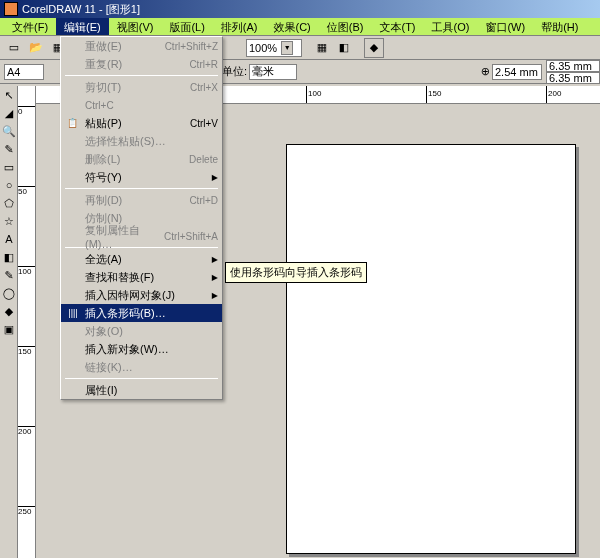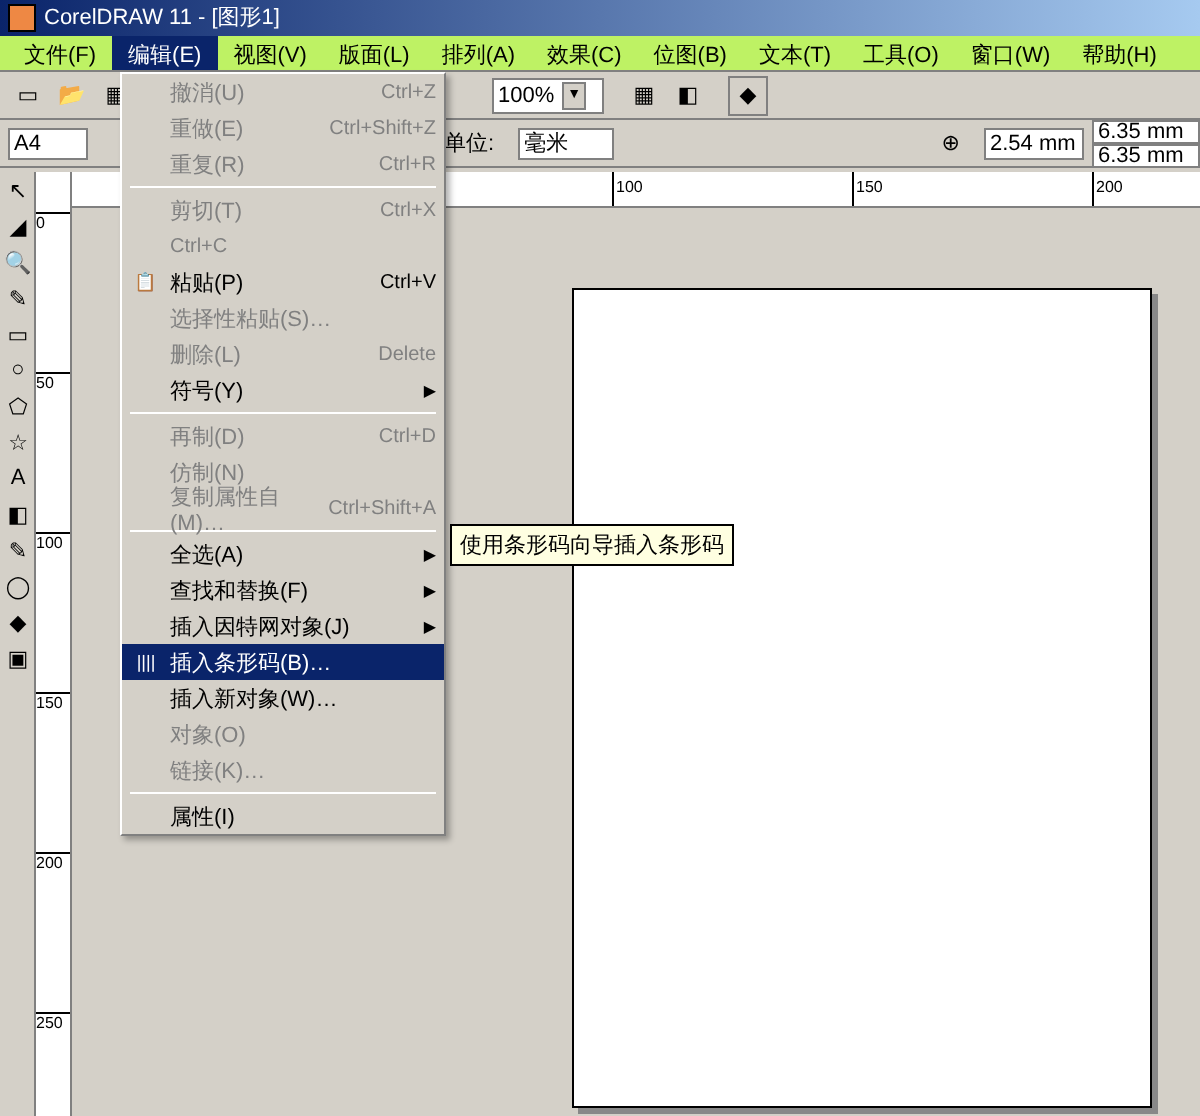--- a/index.html
+++ b/index.html
@@ -8,21 +8,21 @@
 .title-bar .icon{width:14px;height:14px;background:#e84;margin-right:4px;border:1px solid #000}
 .menubar{background:#bef264;height:18px;display:flex;padding-left:4px;border-bottom:1px solid #808080}
 .menubar span{padding:2px 8px;cursor:default}
 .menubar span.open{background:#0a246a;color:#fff}
 .toolbar{height:24px;background:#d4d0c8;border-bottom:1px solid #808080;display:flex;align-items:center;padding-left:4px;gap:2px}
 .toolbar .tb-btn{width:20px;height:20px;border:1px solid #d4d0c8;display:flex;align-items:center;justify-content:center}
 .toolbar .sep{width:6px}
 .toolbar .combo{height:18px;background:#fff;border:1px solid #808080;display:flex;align-items:center;padding:0 2px;font-size:10px}
 .toolbar .combo .ar{width:12px;height:14px;background:#d4d0c8;border:1px solid #808080;margin-left:4px;display:flex;align-items:center;justify-content:center;font-size:7px}
 .propbar{height:24px;background:#d4d0c8;border-bottom:1px solid #808080;display:flex;align-items:center;padding-left:4px;gap:4px}
-.propbar .field{display:flex;align-items:center;gap:12px;font-size:10px}
+.propbar .field{display:flex;align-items:center;gap:2px;font-size:10px}
 .propbar .inp{background:#fff;border:1px solid #808080;height:16px;padding:0 2px;display:flex;align-items:center;font-size:10px}
 .work{position:absolute;top:86px;left:0;right:0;bottom:0;display:flex}
 .toolbox{width:18px;background:#d4d0c8;border-right:1px solid #808080;display:flex;flex-direction:column}
 .toolbox .tb{width:16px;height:16px;margin:1px;border:1px solid transparent;display:flex;align-items:center;justify-content:center}
 .ruler-v{width:18px;background:#fff;border-right:1px solid #808080;position:relative;background:linear-gradient(180deg,#fff,#fff)}
 .ruler-v .tick{position:absolute;left:0;width:100%;border-top:1px solid #000;font-size:8px}
 .canvas-area{flex:1;position:relative;background:#d4d0c8;overflow:hidden}
 .ruler-h{height:18px;background:#fff;border-bottom:1px solid #808080;position:relative}
 .ruler-h .tick{position:absolute;top:0;height:100%;border-left:1px solid #000;font-size:8px;padding-top:3px;padding-left:1px}
 .canvas{position:absolute;top:18px;left:0;right:0;bottom:0;background:#d4d0c8}
@@ -139,25 +139,20 @@
       </div>
     <div class="canvas">
       <div class="page"></div>
     </div>
   </div>
 </div>
 
 <div class="dropdown" id="editmenu">
     <div class="item disabled">
       <span class="ico"></span>
-      <span class="lbl">撤消(U)</span>
-      <span class="sc">Ctrl+Z</span>
-    </div>
-    <div class="item disabled">
-      <span class="ico"></span>
       <span class="lbl">重做(E)</span>
       <span class="sc">Ctrl+Shift+Z</span>
     </div>
     <div class="item disabled">
       <span class="ico"></span>
       <span class="lbl">重复(R)</span>
       <span class="sc">Ctrl+R</span>
     </div>
     <div class="sep"></div>
     <div class="item disabled">
@@ -216,27 +211,27 @@
     </div>
     <div class="item">
       <span class="ico"></span>
       <span class="lbl">插入因特网对象(J)</span>
       <span style="font-size: 8px;">▶</span>
     </div>
     <div class="item hl">
       <span class="ico">||||</span>
       <span class="lbl">插入条形码(B)…</span>
     </div>
+    <div class="item disabled">
+      <span class="ico"></span>
+      <span class="lbl">对象(O)</span>
+    </div>
     <div class="item">
       <span class="ico"></span>
       <span class="lbl">插入新对象(W)…</span>
-    </div>
-    <div class="item disabled">
-      <span class="ico"></span>
-      <span class="lbl">对象(O)</span>
     </div>
     <div class="item disabled">
       <span class="ico"></span>
       <span class="lbl">链接(K)…</span>
     </div>
     <div class="sep"></div>
     <div class="item">
       <span class="ico"></span>
       <span class="lbl">属性(I)</span>
     </div>

